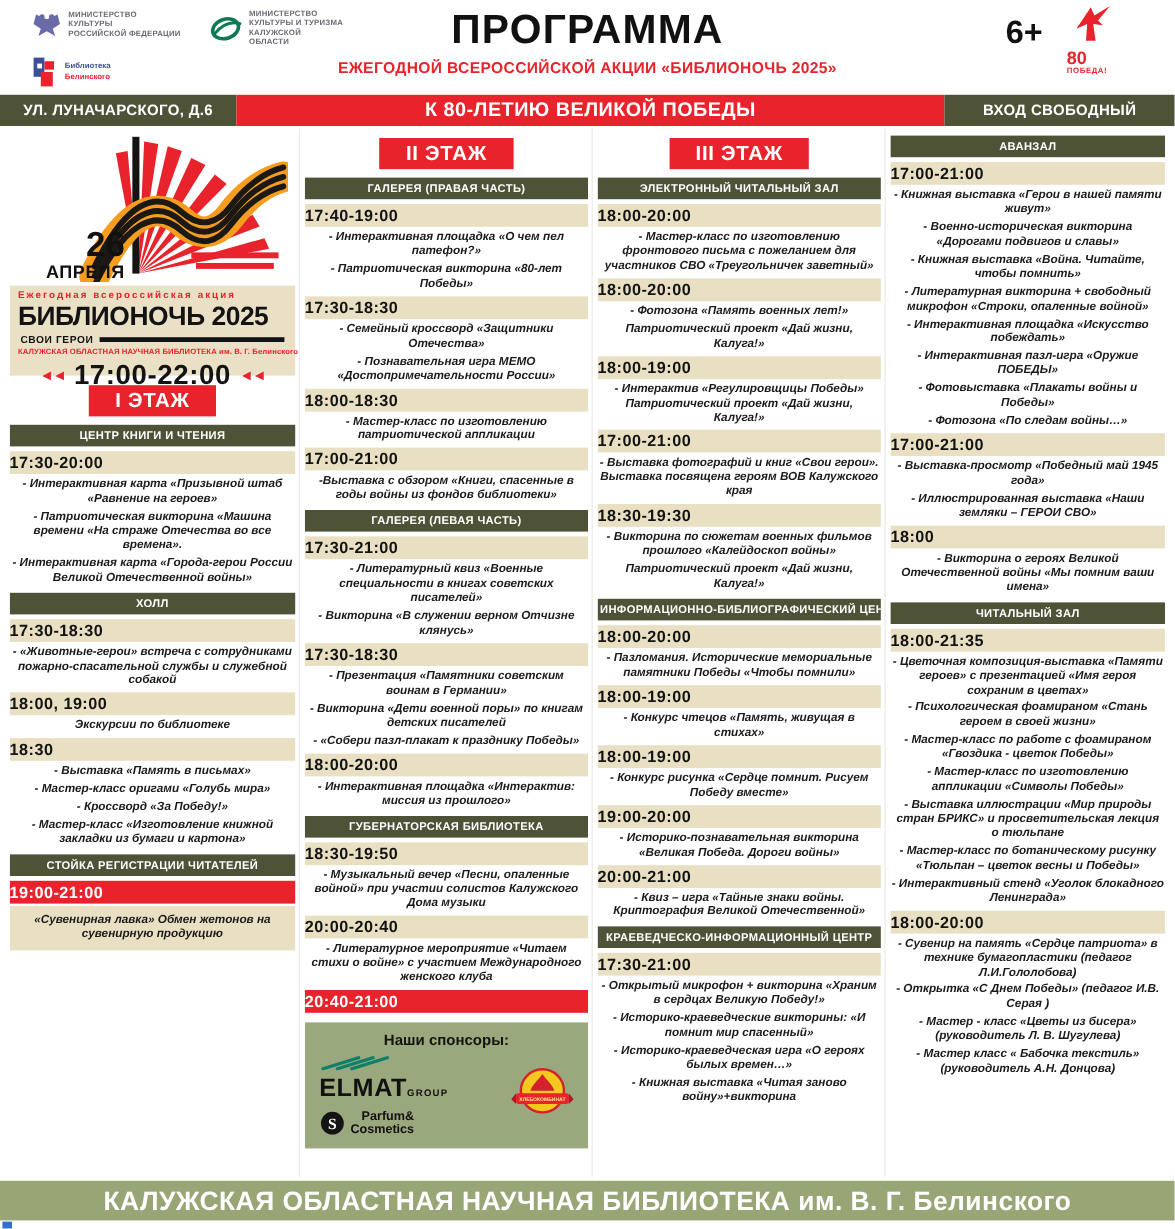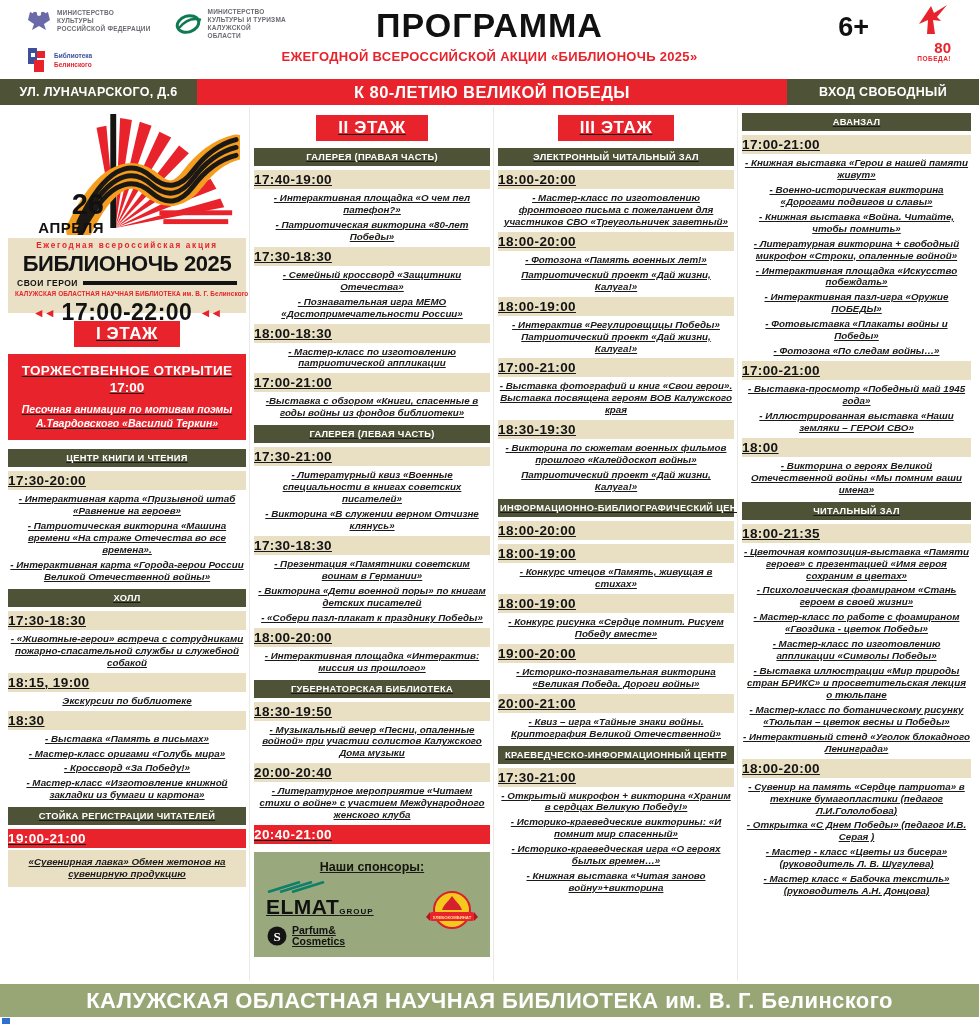--- a/index.html
+++ b/index.html
@@ -16,32 +16,32 @@
   .gov-text { font-size:6.5px; font-weight:700; color:#6b6b74; line-height:1.25; letter-spacing:.2px; }
   .lib-logo { display:flex; gap:4px; align-items:center; margin:7px 0 0 2px; }
   .lib-sq { position:relative; width:22px; height:26px; }
   .lib-sq i { position:absolute; display:block; }
   .lib-text { font-size:6.5px; font-weight:800; color:#e8232b; line-height:1.3; }
   .lib-text .blue { color:#3b4f9b; }
   .title-wrap { position:absolute; left:0; right:0; top:6px; text-align:center; }
   .main-title { font-size:34px; font-weight:800; letter-spacing:1px; color:#111; }
   .sub-title { margin-top:4px; font-size:13px; font-weight:800; color:#e8232b; letter-spacing:.3px; }
   .age-badge { position:absolute; right:110px; top:12px; font-size:27px; font-weight:800; color:#111; }
-  .victory-logo { position:absolute; right:28px; top:4px; width:62px; text-align:right; }
+  .victory-logo { position:absolute; right:28px; top:4px; width:62px; text-align:left; }
   .victory-num { font-size:15px; font-weight:800; color:#e8232b; line-height:1; margin-top:-2px; }
   .victory-word { font-size:6.5px; font-weight:800; color:#e8232b; letter-spacing:.5px; }
   
   .info-bar { position:absolute; top:79px; left:0; right:0; height:26px; display:flex; }
   .info-seg { display:flex; align-items:center; justify-content:center; color:#fff; font-weight:800; }
   .seg-olive { background:#4e5338; font-size:12.5px; letter-spacing:.3px; }
   .seg-red { background:#e8232b; font-size:16.5px; letter-spacing:.4px; flex:1; }
   .seg-a { width:197px; } .seg-c { width:192px; }
   
   .main { position:absolute; top:107px; left:8px; right:8px; height:874px; display:flex; gap:4px; overflow:hidden; }
-  .col { overflow:hidden;text-decoration:underline; }
+  .col { overflow:hidden; }
   .col-1 { width:242px; } .col-2 { width:240px; } .col-3 { width:240px; } .col-4 { width:229px; }
   .col-1,.col-2,.col-3 { border-right:1px solid #eceae4; padding-right:3px; }
   .floor-box { background:#e8232b; color:#fff; font-weight:800; font-size:17px; letter-spacing:.6px;
     width:fit-content; margin:8px auto 7px; padding:3px 22px; text-align:center; }
   .venue-bar { background:#4e5338; color:#fff; font-weight:700; font-size:9.3px; letter-spacing:.3px;
     text-align:center; padding:4px 2px; margin:6px 0 4px; white-space:nowrap; }
   .time-bar { background:#e9e0c4; color:#131313; font-weight:800; font-size:13.5px; letter-spacing:.4px;
     text-align:left; padding:2px 0; margin:4px 0 2px; }
   .time-bar.red { background:#e8232b; color:#fff; }
   .items { padding:0 1px; }
@@ -52,40 +52,40 @@
   .opening-block { background:#e8232b; color:#fff; text-align:center; padding:9px 8px 10px; margin:5px 0 9px; }
   .opening-title { font-size:13.5px; font-weight:800; letter-spacing:.3px; }
   .opening-time { font-size:13.5px; font-weight:800; margin-top:2px; }
   .opening-desc { font-size:10.5px; font-weight:700; font-style:italic; line-height:1.3; margin-top:8px; }
   
   .logo-wrap { position:relative; height:206px; margin-bottom:2px; }
   .fan-svg { position:absolute; left:6px; top:0; width:226px; height:128px; }
   .date-block { position:absolute; left:0; top:84px; width:96px; text-align:right; color:#111; }
   .date-day { font-size:29px; font-weight:800; line-height:.95; }
   .date-month { font-size:15px; font-weight:800; letter-spacing:.5px; }
-  .logo-beige { position:absolute; left:0; right:0; top:131px; bottom:0; background:#e9e0c6; padding:3px 7px 4px; text-align:center; }
+  .logo-beige { position:absolute; left:0; right:0; top:131px; bottom:0; background:#e9e0c6; padding:3px 7px 4px; text-align:left; }
   .action-line { font-size:8.2px; font-weight:700; color:#e8232b; letter-spacing:1.7px; white-space:nowrap; }
   .brand-line { font-size:22px; font-weight:800; color:#131313; letter-spacing:-.4px; margin-top:1px; }
   .slogan-row { display:flex; align-items:center; gap:5px; margin:1px 2px 2px; }
   .slogan { font-size:8.5px; font-weight:800; color:#131313; letter-spacing:.5px; }
   .slogan-line { flex:1; height:4px; background:#131313; }
   .library-line { font-size:6.4px; font-weight:700; color:#e8232b; letter-spacing:.1px; white-space:nowrap; }
   .time-row { display:flex; align-items:center; justify-content:center; gap:7px; margin-top:2px; }
   .arrows { color:#e8232b; font-size:12px; font-weight:800; letter-spacing:-1px; }
   .big-time { font-size:23px; font-weight:800; color:#131313; letter-spacing:.5px; }
   
   .sponsors { background:#9aa87d; margin-top:8px; padding:8px 12px 10px; }
   .sponsors-title { text-align:center; font-size:12.5px; font-weight:800; color:#14140f; margin-bottom:6px; }
   .sponsors-grid { display:flex; align-items:center; justify-content:space-between; }
   .sp-left { display:flex; flex-direction:column; gap:8px; }
   .sp-elmat { line-height:1; }
   .elmat-name { font-size:21px; font-weight:800; color:#111; letter-spacing:.5px; }
   .elmat-sub { font-size:8px; font-weight:700; color:#111; letter-spacing:1px; }
   .sp-parfum { display:flex; align-items:center; gap:4px; }
-  .parfum-text { font-size:10.5px; font-weight:700; color:#111; line-height:1.05; }
+  .parfum-text { font-size:10.5px; font-weight:700; color:#111; line-height:1.05;text-align:right; }
   
   .footer { position:absolute; left:0; right:0; top:984px; height:33px; background:#98a676;
     display:flex; align-items:center; justify-content:center; color:#fff; font-weight:800;
     font-size:22px; letter-spacing:.4px; white-space:nowrap; }
   .artifact { position:absolute; left:2px; top:1018px; width:8px; height:6px; background:#2f6fd0; }
 </style>
 </head>
 <body>
 
 <div class="page">
@@ -195,38 +195,33 @@
           <div class="library-line">КАЛУЖСКАЯ ОБЛАСТНАЯ НАУЧНАЯ БИБЛИОТЕКА им. В. Г. Белинского</div>
           <div class="time-row">
             <span class="arrows">◄◄</span>
             <span class="big-time">17:00-22:00</span>
             <span class="arrows">◄◄</span>
           </div>
         </div>
       </div>
       <div>
           <div class="floor-box">I ЭТАЖ</div>
-          <div class="opening-block">
-            <div class="opening-title">ТОРЖЕСТВЕННОЕ ОТКРЫТИЕ</div>
-            <div class="opening-time">17:00</div>
-            <div class="opening-desc">Песочная анимация по мотивам поэмы А.Твардовского «Василий Теркин»</div>
-          </div>
           <div class="venue-bar">ЦЕНТР КНИГИ И ЧТЕНИЯ</div>
           <div class="time-bar">17:30-20:00</div>
           <div class="items">
             <p class="item">- Интерактивная карта «Призывной штаб «Равнение на героев»</p>
             <p class="item">- Патриотическая викторина «Машина времени «На страже Отечества во все времена».</p>
             <p class="item">- Интерактивная карта «Города-герои России Великой Отечественной войны»</p>
           </div>
           <div class="venue-bar">ХОЛЛ</div>
           <div class="time-bar">17:30-18:30</div>
           <div class="items">
             <p class="item">- «Животные-герои» встреча с сотрудниками пожарно-спасательной службы и служебной собакой</p>
           </div>
-          <div class="time-bar">18:15, 19:00</div>
+          <div class="time-bar">18:00, 19:00</div>
           <div class="items">
             <p class="item">Экскурсии по библиотеке</p>
           </div>
           <div class="time-bar">18:30</div>
           <div class="items">
             <p class="item">- Выставка «Память в письмах»</p>
             <p class="item">- Мастер-класс оригами «Голубь мира»</p>
             <p class="item">- Кроссворд «За Победу!»</p>
             <p class="item">- Мастер-класс «Изготовление книжной закладки из бумаги  и картона»</p>
           </div>
@@ -347,20 +342,23 @@
           <div class="items">
             <p class="item">- Выставка фотографий и книг «Свои герои». Выставка посвящена героям ВОВ Калужского края</p>
           </div>
           <div class="time-bar">18:30-19:30</div>
           <div class="items">
             <p class="item">- Викторина по сюжетам военных фильмов прошлого «Калейдоскоп войны»</p>
             <p class="item">Патриотический проект «Дай жизни, Калуга!»</p>
           </div>
           <div class="venue-bar">ИНФОРМАЦИОННО-БИБЛИОГРАФИЧЕСКИЙ ЦЕНТР</div>
           <div class="time-bar">18:00-20:00</div>
+          <div class="items">
+            <p class="item">- Пазломания. Исторические мемориальные памятники  Победы «Чтобы помнили»</p>
+          </div>
           <div class="time-bar">18:00-19:00</div>
           <div class="items">
             <p class="item">- Конкурс чтецов «Память, живущая в стихах»</p>
           </div>
           <div class="time-bar">18:00-19:00</div>
           <div class="items">
             <p class="item">- Конкурс рисунка «Сердце помнит. Рисуем Победу вместе»</p>
           </div>
           <div class="time-bar">19:00-20:00</div>
           <div class="items">

